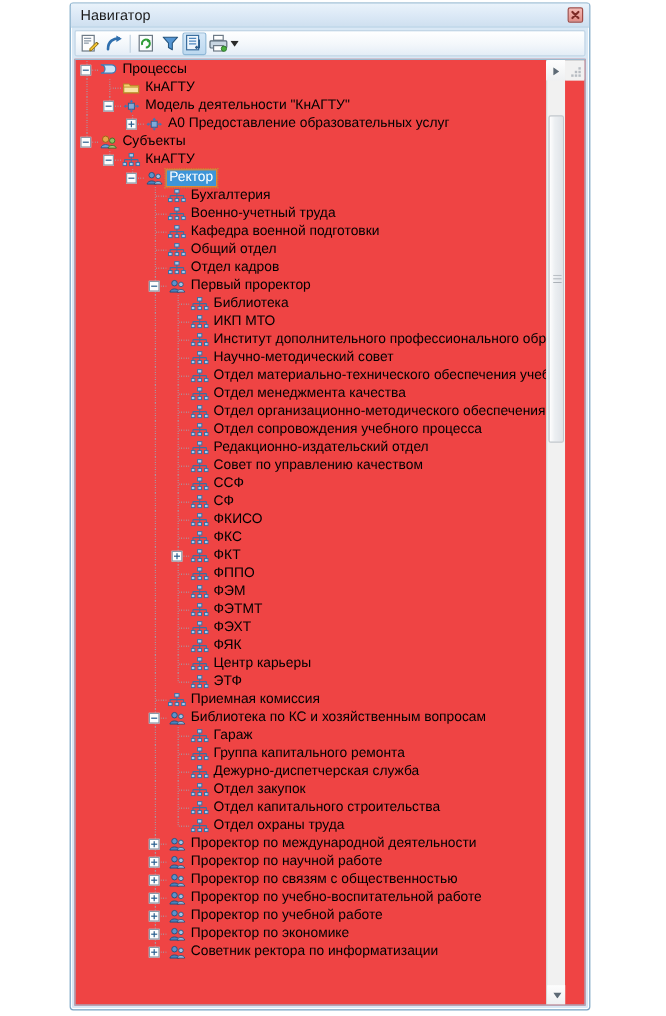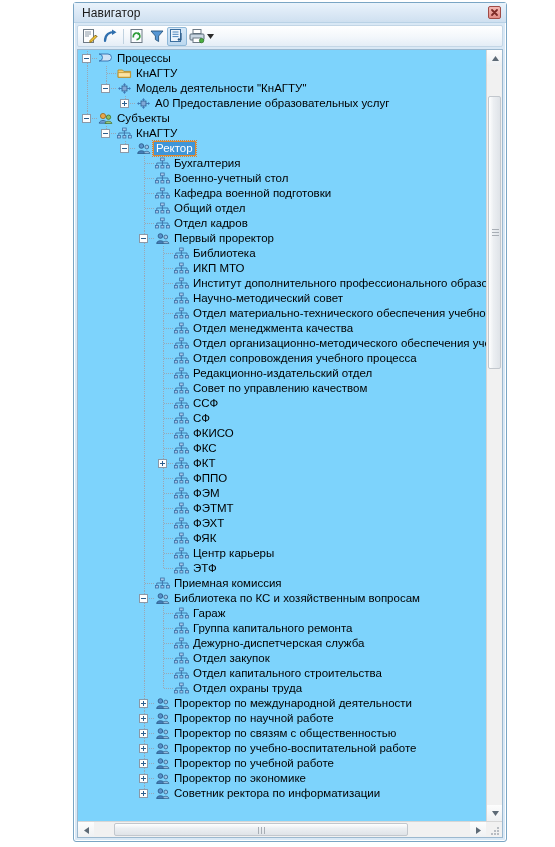--- a/index.html
+++ b/index.html
@@ -1,20 +1,20 @@
 <!DOCTYPE html>
 <html><head>
 <meta charset="utf-8">
 <style>
   html,body{margin:0;padding:0;background:#ffffff;}
   body{width:555px;height:847px;font-family:"Liberation Sans","DejaVu Sans",sans-serif;overflow:hidden;}
 
   
   #window{
-    position:absolute;left:73px;top:2px;width:434px;height:840px;
+    position:absolute;left:58px;top:2px;width:434px;height:840px;
     background:#d9e8f5;
     border:1px solid #7aa5c4;
     border-radius:3px;
     box-shadow:0 0 0 1px #ffffff inset;
     box-sizing:border-box;
     display:flex;flex-direction:column;
   }
 
   
   #titlebar{
@@ -57,22 +57,22 @@
     background:linear-gradient(to bottom,#d6e8f8,#bcd8ef);
   }
   .tb-sep{width:1px;height:15px;background:#c0d2e0;margin:0 3px;}
   .tb-caret{
     width:7px;height:19px;display:flex;align-items:center;justify-content:center;cursor:pointer;
   }
 
   
   #client{
     flex:1 1 auto;margin:2px 3px 3px 3px;position:relative;
-    background:#7dd3fc;border:1px solid #9bb8cf;box-sizing:border-box;
-    display:flex;flex-direction:column;overflow:hidden;
+    background:#ef4444;border:1px solid #9bb8cf;box-sizing:border-box;
+    display:flex;flex-direction:row;overflow:hidden;
   }
   #tree-wrap{
     flex:1 1 auto;position:relative;overflow:hidden;
   }
   #tree{
     position:absolute;left:0;top:0;right:16px;bottom:0;
     overflow:hidden;padding-top:1px;
   }
 
   .row{
@@ -385,21 +385,21 @@
             </span>
             <span class="ico">
               <svg width="15" height="13" viewBox="0 0 15 13">
                 <rect x="5.6" y="1" width="3.6" height="2.8" fill="#a9c9ea" stroke="#3a6fa5" stroke-width=".8"></rect>
                 <path d="M7.4 3.8 V6 M1.8 6 H13 M1.8 6 V8.3 M7.4 6 V8.3 M13 6 V8.3" stroke="#3a6fa5" stroke-width=".9" fill="none"></path>
                 <rect x="0.4" y="8.4" width="3" height="2.6" fill="#a9c9ea" stroke="#3a6fa5" stroke-width=".8"></rect>
                 <rect x="5.9" y="8.4" width="3" height="2.6" fill="#a9c9ea" stroke="#3a6fa5" stroke-width=".8"></rect>
                 <rect x="11.4" y="8.4" width="3" height="2.6" fill="#a9c9ea" stroke="#3a6fa5" stroke-width=".8"></rect>
               </svg>
             </span>
-            <span class="lbl">Военно-учетный стол</span>
+            <span class="lbl">Военно-учетный труда</span>
           </div>
           <div class="row">
             <span class="guide"></span>
             <span class="guide"></span>
             <span class="guide"></span>
             <span class="guide">
               <i class="v"></i>
               <i class="h"></i>
             </span>
             <span class="ico">

